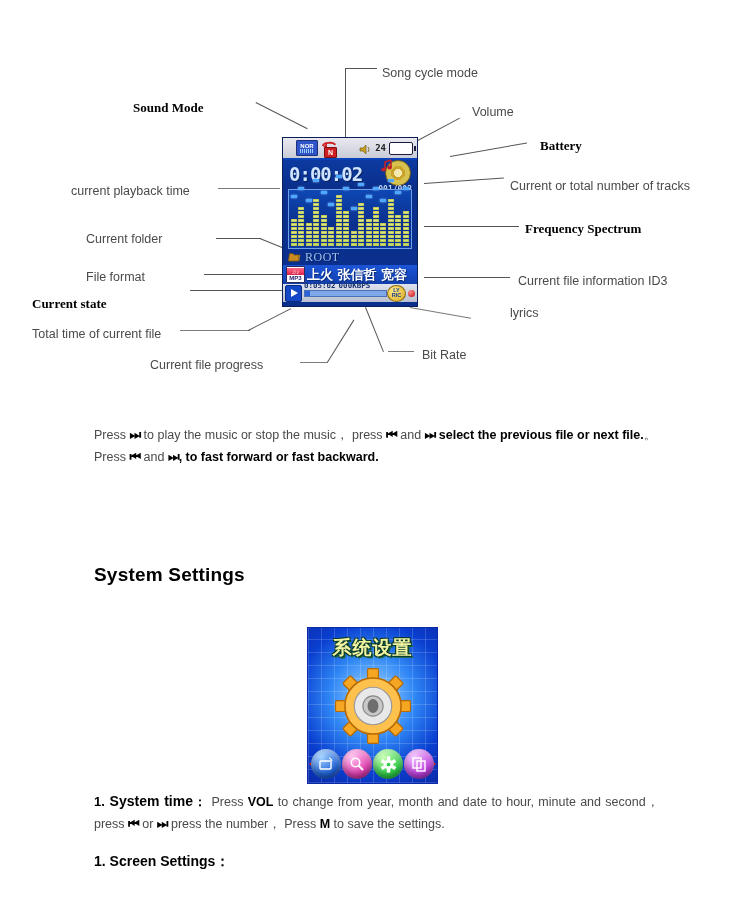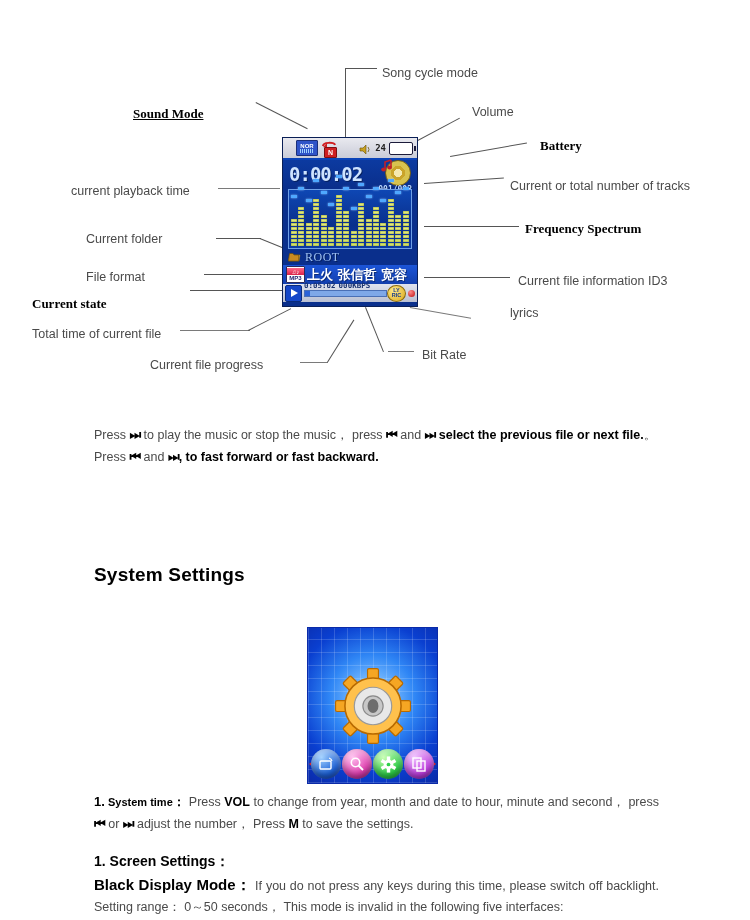--- a/index.html
+++ b/index.html
@@ -201,21 +201,21 @@
   .arrow-r{right:1px;bottom:12px;border-left:9px solid #e02828;}
 </style>
 </head>
 <body>
 
 <div class="page">
 
   <h1 class="section" id="title-system">System Settings</h1>
 
   <div class="lbl" style="left:382px;top:66px;">Song cycle mode</div>
-  <div class="lbl serif bold" style="left:133px;top:106px;text-decoration:underline;">Sound Mode</div>
+  <div class="lbl serif bold" style="left:133px;top:100px;">Sound Mode</div>
   <div class="lbl" style="left:472px;top:105px;">Volume</div>
   <div class="lbl serif bold" style="left:540px;top:138px;">Battery</div>
   <div class="lbl" style="left:71px;top:184px;">current playback time</div>
   <div class="lbl" style="left:510px;top:179px;">Current or total number of tracks</div>
   <div class="lbl" style="left:86px;top:232px;">Current folder</div>
   <div class="lbl serif bold" style="left:525px;top:221px;">Frequency Spectrum</div>
   <div class="lbl" style="left:86px;top:270px;">File format</div>
   <div class="lbl" style="left:518px;top:274px;">Current file information ID3</div>
   <div class="lbl serif bold" style="left:32px;top:296px;">Current state</div>
   <div class="lbl" style="left:510px;top:306px;text-align:right;">lyrics</div>
@@ -538,20 +538,21 @@
       <div class="reddot"></div>
     </div>
   </div>
 
   <div class="para" style="top:424px;">
     <span>Press </span><span class="kbd">⏭</span><span> to play the music or stop the music， press </span><span class="kbd">⏮</span><span> and </span><span class="kbd">⏭</span><b> select the previous file or next file.</b><span>。 Press </span><span class="kbd">⏮</span><span> and </span><span class="kbd">⏭</span><b>, to fast forward or fast backward.</b>
   </div>
 
 
   <div id="sysdev">
+    <div class="sys-title">系统设置</div>
 
     <svg class="gear" width="78" height="78" viewBox="0 0 100 100">
       <g transform="translate(50,50)">
         <g fill="#f5a623" stroke="#b86a00" stroke-width="1.5">
           <rect x="-7" y="-48" width="14" height="18" rx="2"></rect>
           <rect x="-7" y="-48" width="14" height="18" rx="2" transform="rotate(45)"></rect>
           <rect x="-7" y="-48" width="14" height="18" rx="2" transform="rotate(90)"></rect>
           <rect x="-7" y="-48" width="14" height="18" rx="2" transform="rotate(135)"></rect>
           <rect x="-7" y="-48" width="14" height="18" rx="2" transform="rotate(180)"></rect>
           <rect x="-7" y="-48" width="14" height="18" rx="2" transform="rotate(225)"></rect>
@@ -598,25 +599,22 @@
       <div class="sysic violet">
         <svg width="16" height="16" viewBox="0 0 16 16">
             <rect x="2" y="2" width="8" height="10" fill="none" stroke="#fff" stroke-width="1.4"></rect>
             <rect x="6" y="5" width="8" height="10" fill="none" stroke="#fff" stroke-width="1.4"></rect>
           </svg>
       </div>
     </div>
   </div>
 
   <div class="para" style="top:791px;text-align:justify;">
-    <b style="font-size:13px;">1.</b><b style="font-size:11px;"> System time</b><b>：</b>
-    <span>Press </span><b>VOL</b><span> to change  from year,  month  and  date  to hour,  minute  and second， press </span><span class="kbd">⏮</span><span> or </span><span class="kbd">⏭</span><span> adjust the number， Press </span><b>M</b><span> to save the settings.</span>
+    <b style="font-size:13px;">1.</b><b style="font-size:14px;"> System time</b><b>：</b>
+    <span>Press </span><b>VOL</b><span> to change  from year,  month  and  date  to hour,  minute  and second， press </span><span class="kbd">⏮</span><span> or </span><span class="kbd">⏭</span><span> press the number， Press </span><b>M</b><span> to save the settings.</span>
   </div>
 
   <div class="para" style="top:851px;">
     <b style="font-size:14px;color:#000;">1. Screen Settings：</b>
   </div>
 
-  <div class="para" style="top:874px;text-align:justify;">
-    <b style="font-size:15px;color:#000;">Black Display Mode：</b><span> If you do not press any keys during this time, please switch off backlight. Setting range： 0～50 seconds， This mode is invalid in the following five interfaces:</span>
-  </div>
 
 </div>
 
 </body></html>

